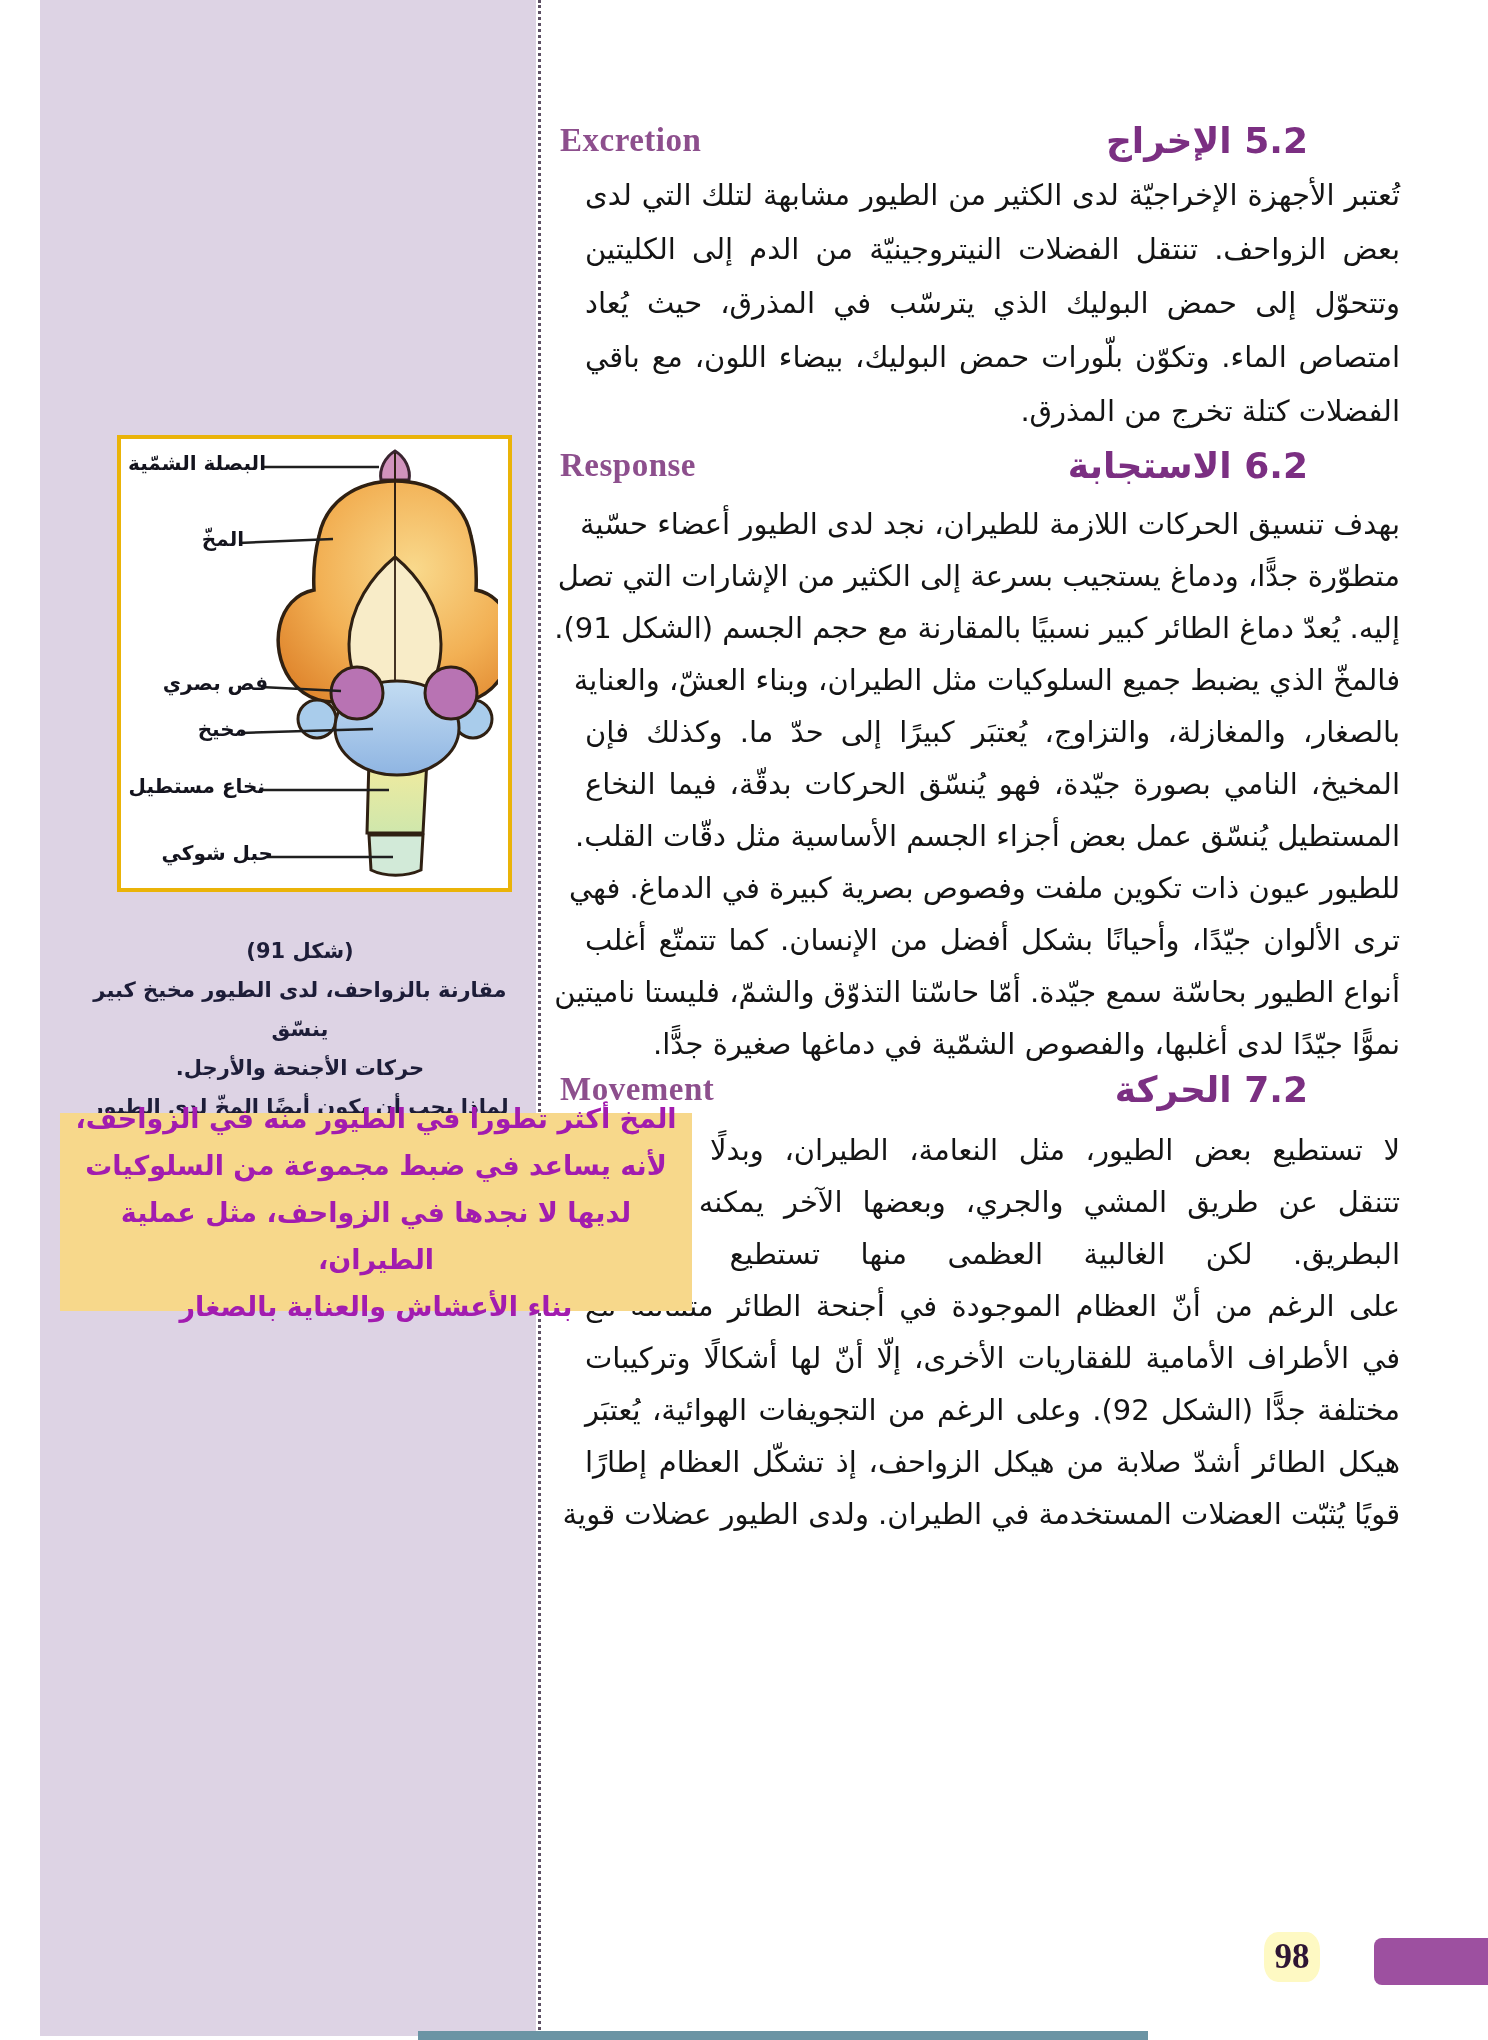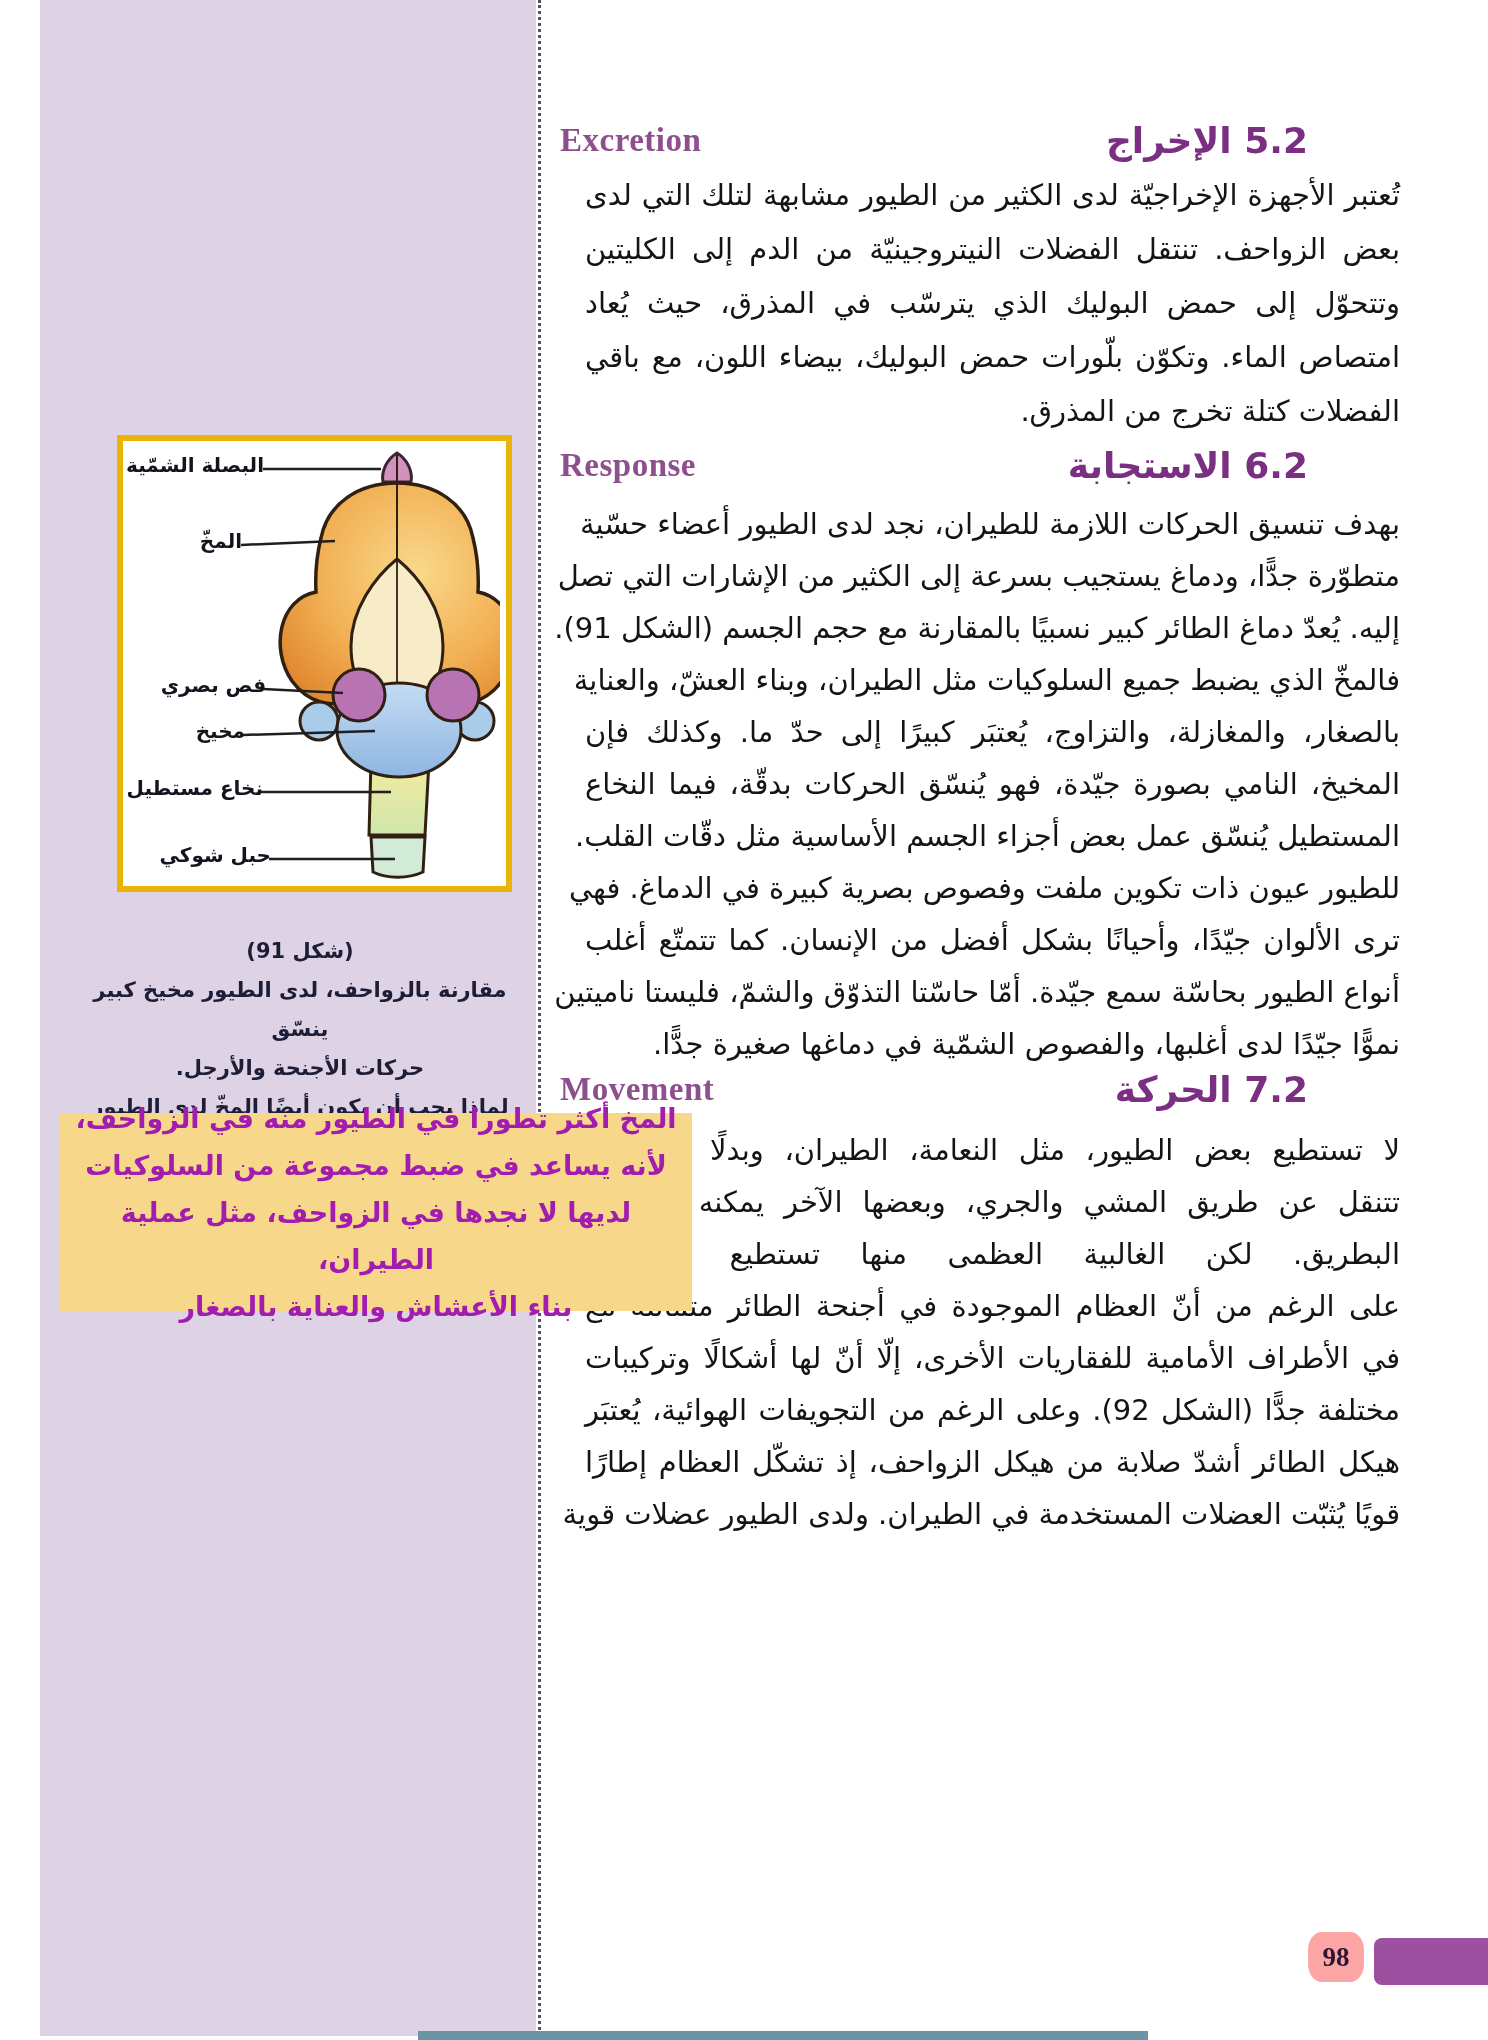--- a/index.html
+++ b/index.html
@@ -20,43 +20,43 @@
   
   .para{position:absolute;left:585px;width:815px;direction:rtl;color:#141414;
         font-size:29px;z-index:1;}
   .para .tline{text-align:justify;text-align-last:justify;white-space:nowrap;overflow:visible;}
   .para .tline:last-child{text-align-last:right;}
   #para-excretion{top:168px;}  #para-excretion .tline{line-height:54px;}
   #para-response{top:498px;}   #para-response .tline{line-height:52px;}
   #para-movement{top:1124px;}  #para-movement .tline{line-height:52px;}
   
   .figure-box{position:absolute;left:117px;top:435px;width:395px;height:457px;background:#ffffff;
-              border:6px solid #eab308;box-sizing:border-box;z-index:2;}
+              border:4px solid #eab308;box-sizing:border-box;z-index:2;}
   .fig-inner{position:absolute;inset:0;}
   .fig-inner svg{position:absolute;left:0;top:0;}
   .fig-label{position:absolute;direction:rtl;font-weight:bold;font-size:20px;color:#14141e;
              white-space:nowrap;z-index:3;}
   #lbl-olfactory{right:242px;top:12px;}
   #lbl-cerebrum{right:264px;top:88px;}
   #lbl-optic{right:240px;top:232px;}
   #lbl-cerebellum{right:261px;top:278px;}
   #lbl-medulla{right:243px;top:335px;}
   #lbl-spinal{right:235px;top:402px;}
   
   .caption{position:absolute;left:90px;top:932px;width:420px;direction:rtl;text-align:center;
            color:#1d1d38;font-weight:bold;font-size:21px;line-height:39px;z-index:2;}
   .caption .tline{text-align:center;}
   
   .note{position:absolute;left:60px;top:1113px;width:632px;height:198px;background:#f7d88b;
         z-index:5;direction:rtl;display:flex;flex-direction:column;justify-content:center;}
   .note .tline{text-align:center;font-weight:bold;font-size:27px;line-height:47px;color:#a21caf;}
   
-  .page-badge{position:absolute;left:1308px;top:1932px;width:56px;height:50px;background:#fca5a5;
+  .page-badge{position:absolute;left:1264px;top:1932px;width:56px;height:50px;background:#fef9c3;
               border-radius:14px/18px;display:flex;align-items:center;justify-content:center;
-              font-family:"Liberation Serif",serif;font-weight:bold;font-size:27px;color:#2e1533;z-index:2;}
+              font-family:"Liberation Serif",serif;font-weight:bold;font-size:35px;color:#2e1533;z-index:2;}
   .page-bar{position:absolute;left:1374px;top:1938px;width:114px;height:47px;background:#9d50a0;
             border-radius:8px 0 0 8px;z-index:1;}
   .bottom-strip{position:absolute;left:418px;top:2031px;width:730px;height:9px;background:#6b94a4;z-index:1;}
 </style>
 </head>
 <body>
 
 <div id="page">
 
   <div class="sidebar"></div>

